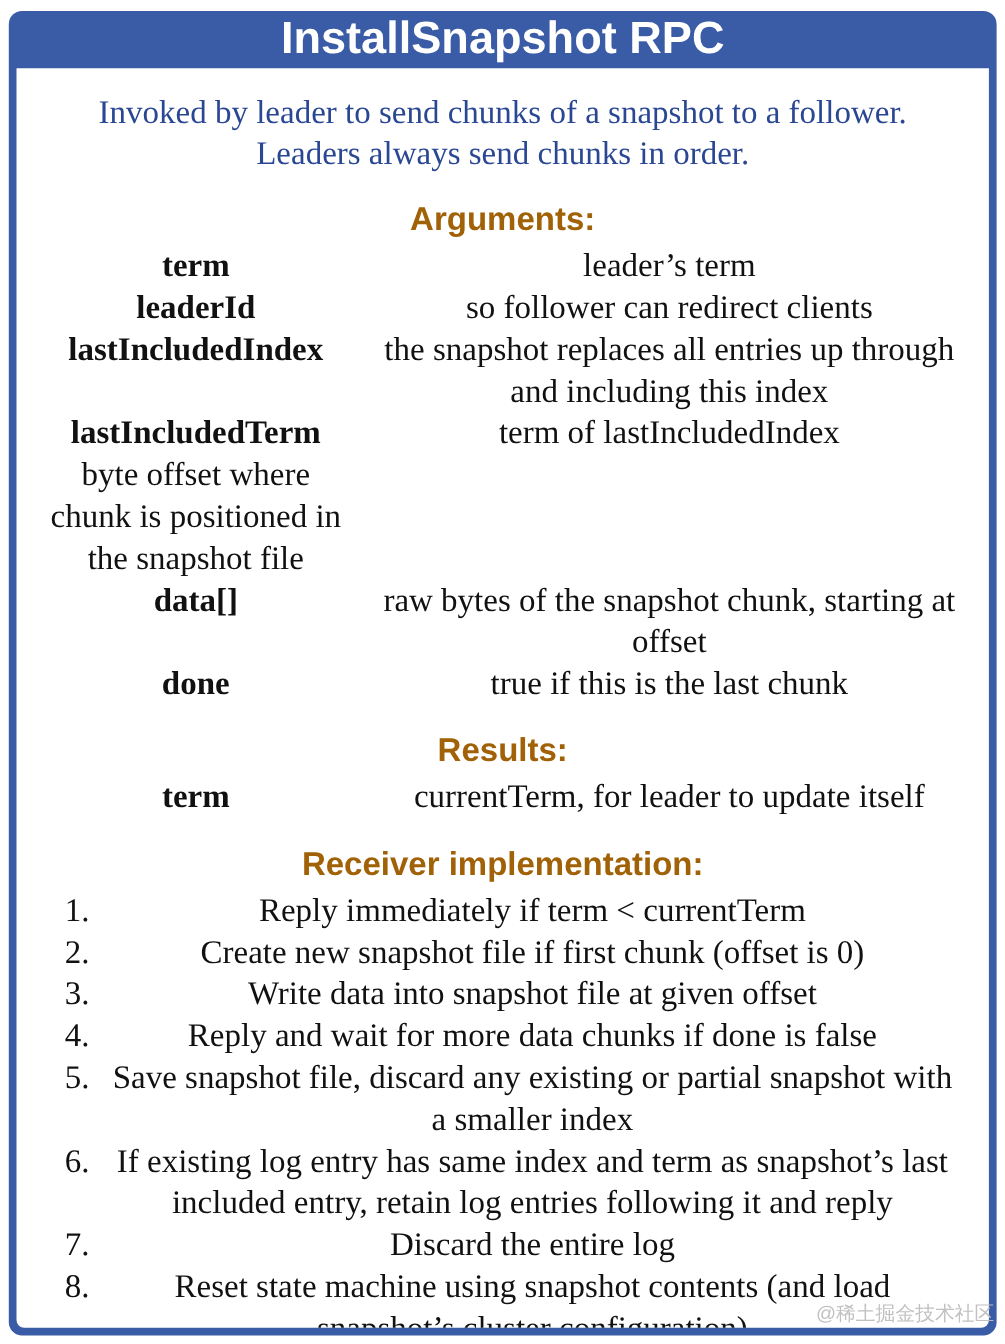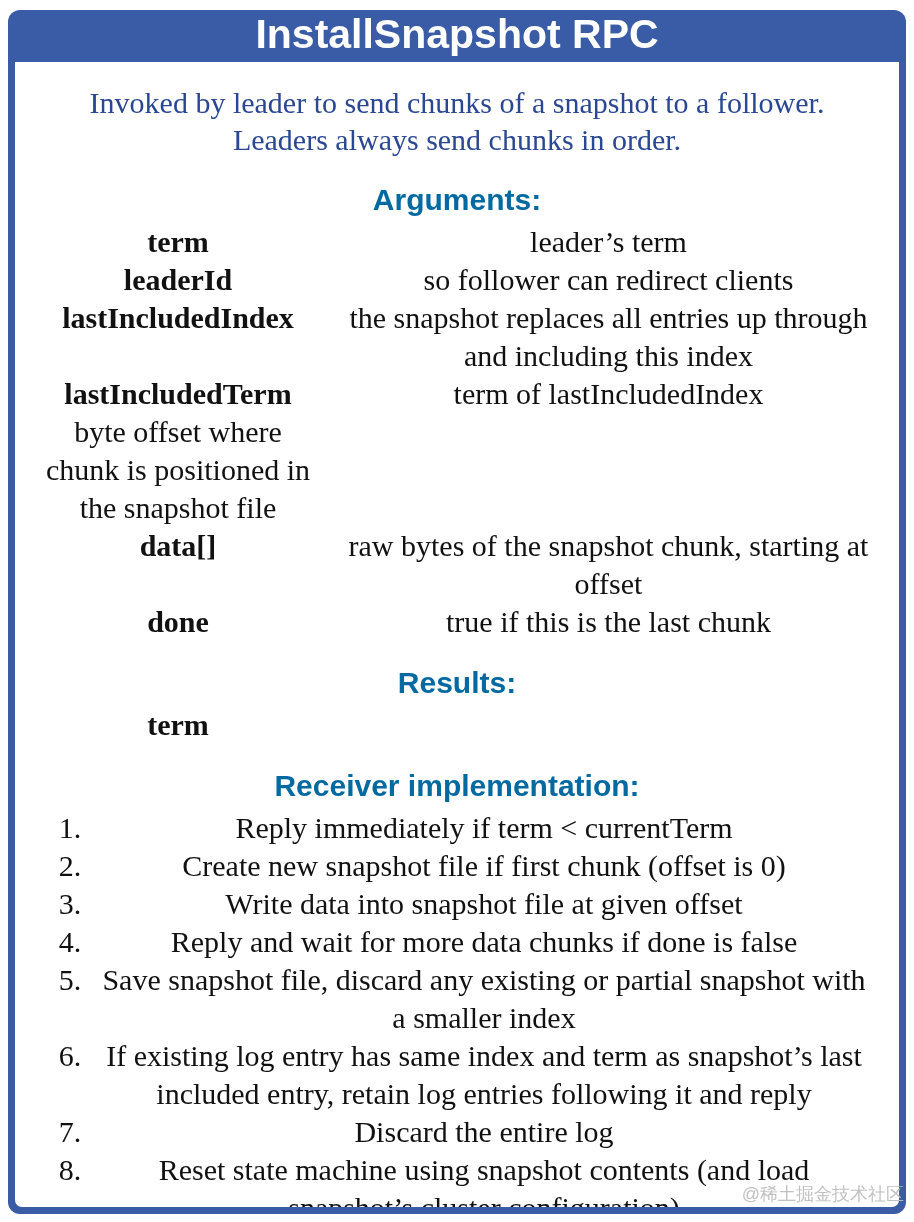--- a/index.html
+++ b/index.html
@@ -41,21 +41,21 @@
     text-align: center;
   }
   .intro {
     margin: 2px 0 0 0;
     color: #2a4793;
     font-size: 30px;
     line-height: 37px;
   }
   .section-heading {
     margin: 25px 0 6px 0;
-    color: #0369a1;
+    color: #a16207;
     font-family: "Liberation Sans", sans-serif;
     font-weight: bold;
     font-size: 30px;
     line-height: 34px;
   }
   .param-table { width: 100%; }
   .param-row {
     display: grid;
     grid-template-columns: 270px 1fr;
     font-size: 30px;
@@ -121,20 +121,21 @@
       <div class="param-row">
         <span class="param-name">done</span>
         <span class="param-desc">true if this is the last chunk</span>
       </div>
     </div>
 
     <h2 class="section-heading">Results:</h2>
     <div class="param-table">
       <div class="param-row">
         <span class="param-name">term</span>
+        <span class="param-desc">currentTerm, for leader to update itself</span>
       </div>
     </div>
 
     <h2 class="section-heading">Receiver implementation:</h2>
     <div class="steps">
       <div class="step">
         <span class="step-num">1.</span>
         <span class="step-text">Reply immediately if term &lt; currentTerm</span>
       </div>
       <div class="step">

